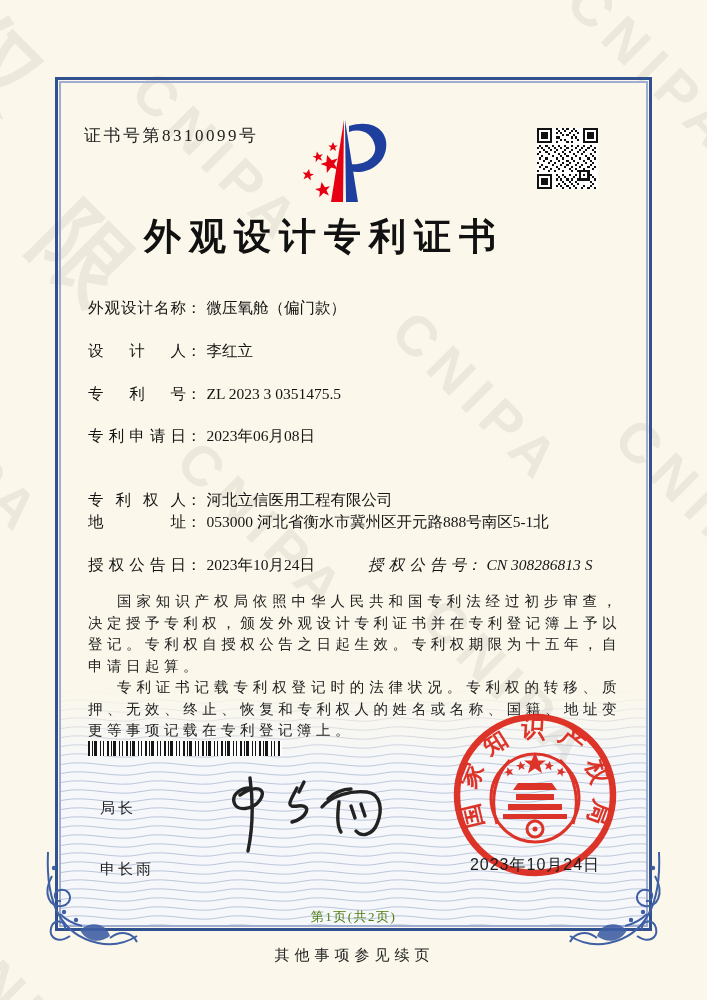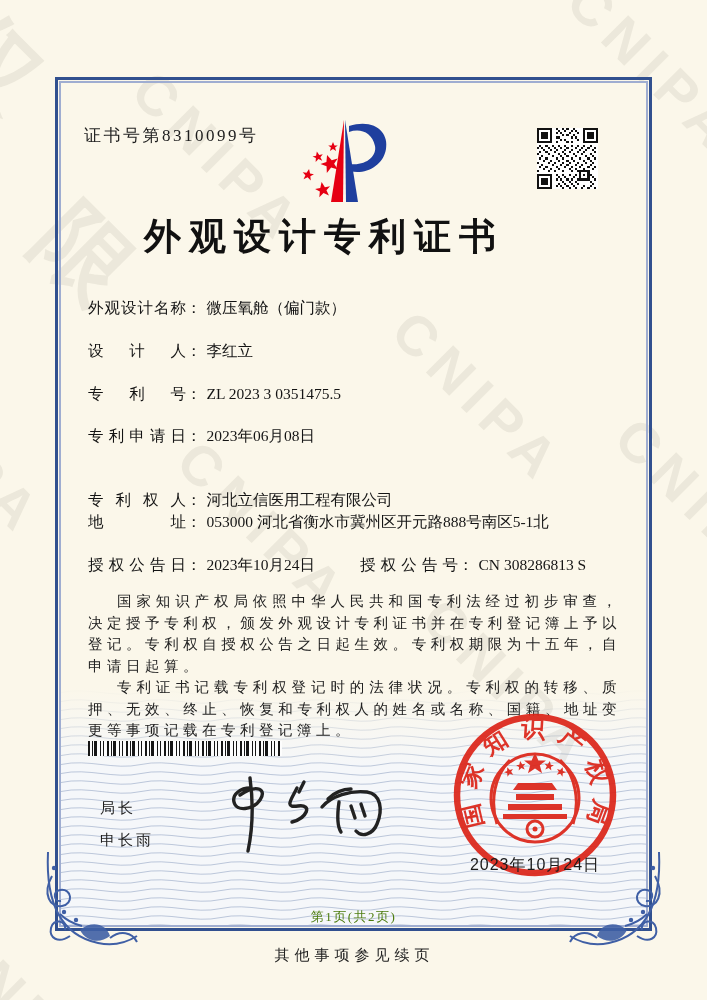--- a/index.html
+++ b/index.html
@@ -21,21 +21,21 @@
   .wm-cjk{font-size:92px;}
   .wm-lat{font-size:56px;letter-spacing:9px;}
   
   .content{position:absolute;inset:0;z-index:4;}
   .cert-no{position:absolute;left:84px;top:124px;font-size:17px;letter-spacing:2.5px;color:#1d1d1d;}
   .title{position:absolute;left:0;top:212px;width:648px;text-align:center;
          font-size:37px;font-weight:700;letter-spacing:8px;color:#111;}
   .row{position:absolute;left:88px;font-size:15.5px;color:#141414;white-space:nowrap;}
   .flabel{display:inline-block;width:98px;text-align:justify;text-align-last:justify;}
   .fvalue{margin-left:5px;}
-  .pair2{position:absolute;left:272px;top:0;white-space:nowrap;}
+  .pair2{position:absolute;left:280px;top:0;white-space:nowrap;font-style:italic;}
   .paras{position:absolute;left:88px;top:591px;width:533px;font-size:14.5px;
          line-height:21.5px;letter-spacing:4.5px;text-align:justify;color:#222;}
   .paras p{margin:0;text-indent:2em;}
   .barcode{position:absolute;left:88px;top:741px;width:194px;height:15px;
     background:repeating-linear-gradient(90deg,#161616 0 2px,#fdfdfd 2px 4px,#161616 4px 5px,
       #fdfdfd 5px 6px,#161616 6px 9px,#fdfdfd 9px 12px,#161616 12px 13px,#fdfdfd 13px 15px,
       #161616 15px 16px,#fdfdfd 16px 19px);}
   .signer{position:absolute;left:100px;font-size:15px;letter-spacing:3px;color:#1c1c1c;
           font-family:"Liberation Sans","DejaVu Sans",sans-serif;}
   .seal-date{position:absolute;left:450px;top:855px;width:170px;text-align:center;
@@ -145,21 +145,21 @@
   </div>
 
   <div class="paras">
     <p>国家知识产权局依照中华人民共和国专利法经过初步审查，决定授予专利权，颁发外观设计专利证书并在专利登记簿上予以登记。专利权自授权公告之日起生效。专利权期限为十五年，自申请日起算。</p>
     <p>专利证书记载专利权登记时的法律状况。专利权的转移、质押、无效、终止、恢复和专利权人的姓名或名称、国籍、地址变更等事项记载在专利登记簿上。</p>
   </div>
 
   <div class="barcode"></div>
 
   <div class="signer" style="top:799px;">局长</div>
-  <div class="signer" style="top:831px;">申长雨</div>
+  <div class="signer" style="top:860px;">申长雨</div>
 
   <svg class="abs" style="left:210px;top:775px;" width="190" height="80" viewBox="0 0 190 80">
     <g fill="none" stroke="#222" stroke-width="3.4" stroke-linecap="round" stroke-linejoin="round">
       <path d="M30,20 C48,8 57,15 50,25 C43,35 26,37 24,27 C22,19 31,13 40,13"></path>
       <path d="M40,3 C43,25 43,52 38,76"></path>
       <path d="M94,7 L89,17"></path>
       <path d="M87,13 C81,25 74,33 88,31 C103,29 97,43 82,47"></path>
       <path d="M118,24 C124,18 132,14 141,14"></path>
       <path d="M112,32 C121,21 141,15 157,17 C171,19 173,35 167,49 C163,59 152,63 146,56"></path>
       <path d="M129,27 C127,41 127,51 131,57"></path>

